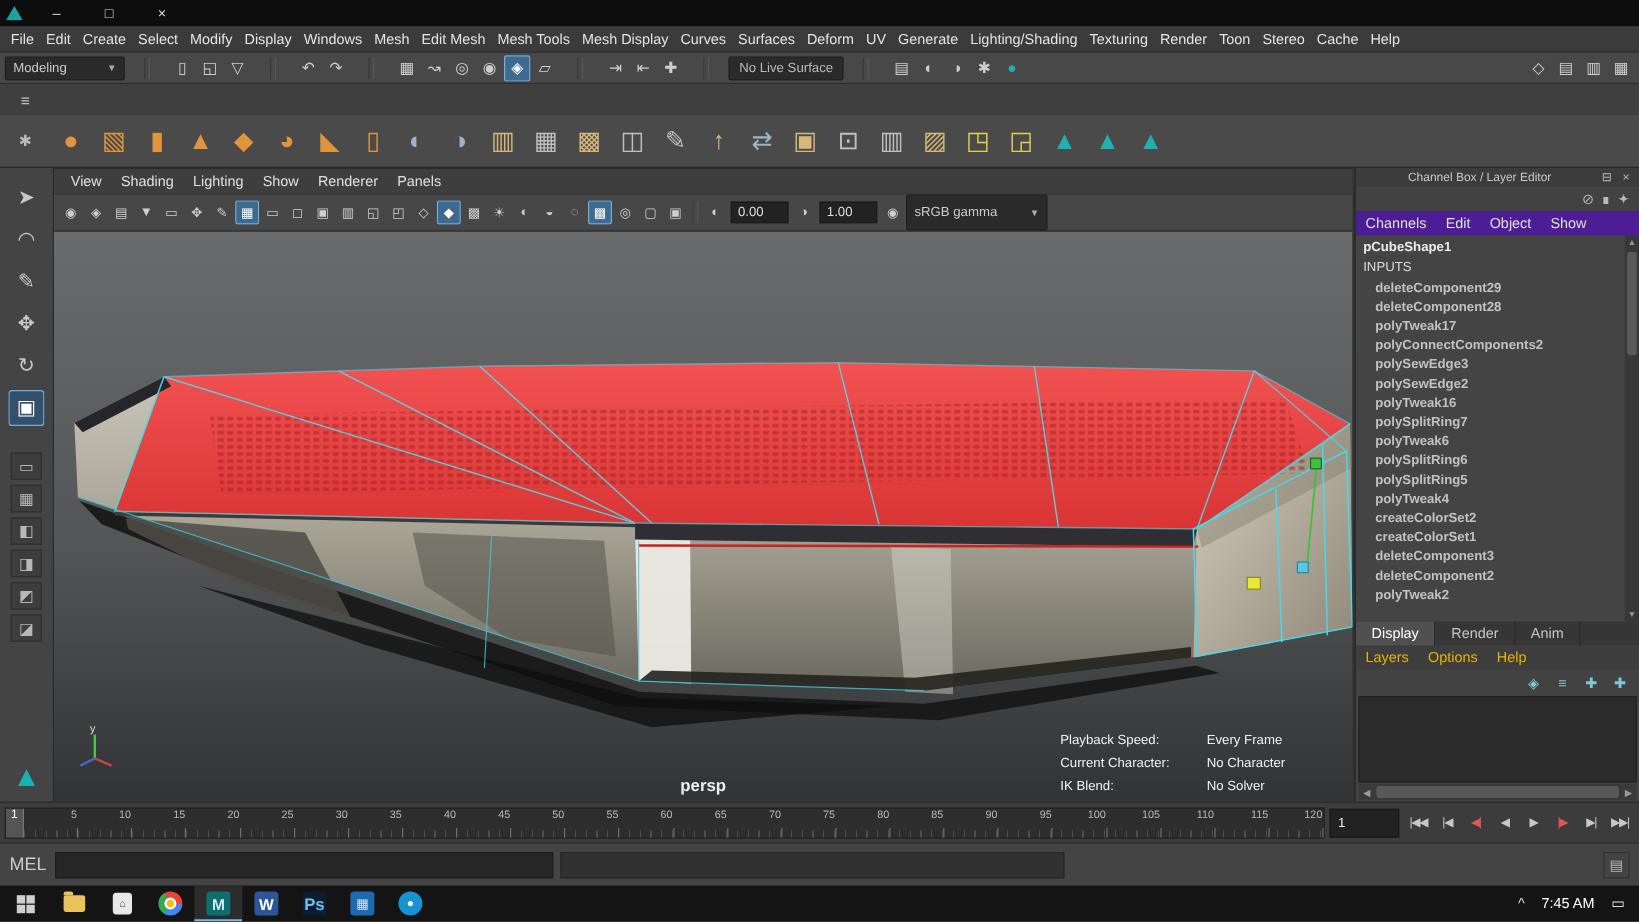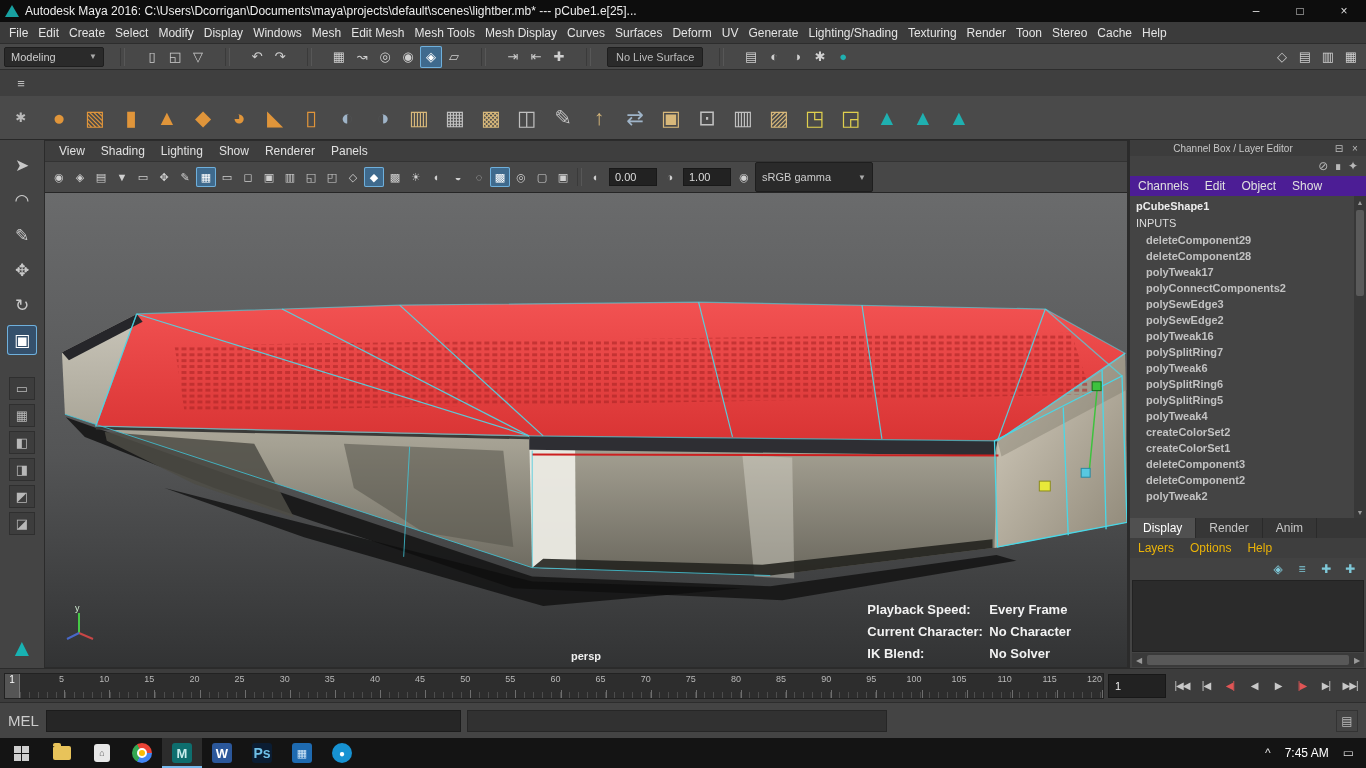--- a/index.html
+++ b/index.html
@@ -57,24 +57,24 @@
   .viewport{flex:1;display:flex;flex-direction:column;min-width:0;border:1px solid #2b2b2b}
   .vp-menubar{flex:0 0 20px;background:#3e3e3e;display:flex;align-items:center;font-size:12px;color:#e0e0e0;padding-left:6px}
   .vp-menu{padding:0 8px}
   .vp-toolbar{flex:0 0 24px;background:#474747;display:flex;align-items:center;gap:1px;padding:0 4px;border-top:1px solid #333;border-bottom:1px solid #262626}
   .vp-icon{width:20px;height:20px;display:flex;align-items:center;justify-content:center;font-size:11px;color:#cfcfcf;border-radius:2px}
   .vp-icon[data-active="true"]{background:#3f6a8d;color:#fff;box-shadow:inset 0 0 0 1px #6fb0dc}
   .vp-field{width:48px;height:18px;background:#222;border:1px solid #191919;color:#ddd;font-size:11px;display:flex;align-items:center;padding:0 5px;margin:0 2px}
   .vp-colorspace{min-width:118px;height:30px}
   .vp-canvas{position:relative;flex:1;min-height:0}
   .vp-canvas svg.model{position:absolute;inset:0;width:100%;height:100%}
-  .hud{position:absolute;right:56px;bottom:6px;font-size:13px;font-weight:bold;color:#f2f2f2}
+  .hud{position:absolute;right:56px;bottom:6px;font-size:11px;font-weight:normal;color:#f2f2f2}
   .hud-row{display:flex;margin-top:7px}
   .hud-label{width:122px}
-  .camera-label{position:absolute;left:50%;transform:translateX(-50%);bottom:5px;font-size:11px;font-weight:bold;color:#efefef}
+  .camera-label{position:absolute;left:50%;transform:translateX(-50%);bottom:5px;font-size:14px;font-weight:bold;color:#efefef}
   .axis{position:absolute;left:14px;bottom:18px}
 
   
   .channelbox{width:238px;display:flex;flex-direction:column;background:#444;border-left:2px solid #2b2b2b;font-size:11px}
   .cb-header{flex:0 0 16px;background:#3c3c3c;display:flex;align-items:center;color:#c8c8c8;font-size:10px;padding:0 4px}
   .cb-header .cb-title{flex:1;text-align:center}
   .cb-hicon{width:14px;height:14px;display:flex;align-items:center;justify-content:center;color:#bbb;font-size:10px}
   .cb-toolrow{flex:0 0 20px;background:#424242;display:flex;align-items:center;justify-content:flex-end;gap:6px;padding:0 8px}
   .cb-ticon{color:#b8b8b8;font-size:12px}
   .cb-menus{flex:0 0 20px;background:#4c1d95;display:flex;align-items:center;font-size:12px;color:#e0e0e0}
@@ -140,21 +140,20 @@
   .tb-right{margin-left:auto;display:flex;align-items:center;gap:14px;padding:0 12px;font-size:12px;color:#fff}
   .tray-icon{color:#ddd;font-size:12px}
 </style>
 </head>
 <body>
 
 <div class="screen">
 
   <div class="titlebar">
     <span class="app-icon"></span>
-    <span class="title">Autodesk Maya 2016: C:\Users\Dcorrigan\Documents\maya\projects\default\scenes\lightber.mb*  ---  pCube1.e[25]...</span>
     <span class="win-btn">–</span>
     <span class="win-btn">□</span>
     <span class="win-btn">×</span>
   </div>
 
   <div class="menubar">
 
   <div class="menu-item">File</div>
       <div class="menu-item">Edit</div>
       <div class="menu-item">Create</div>

